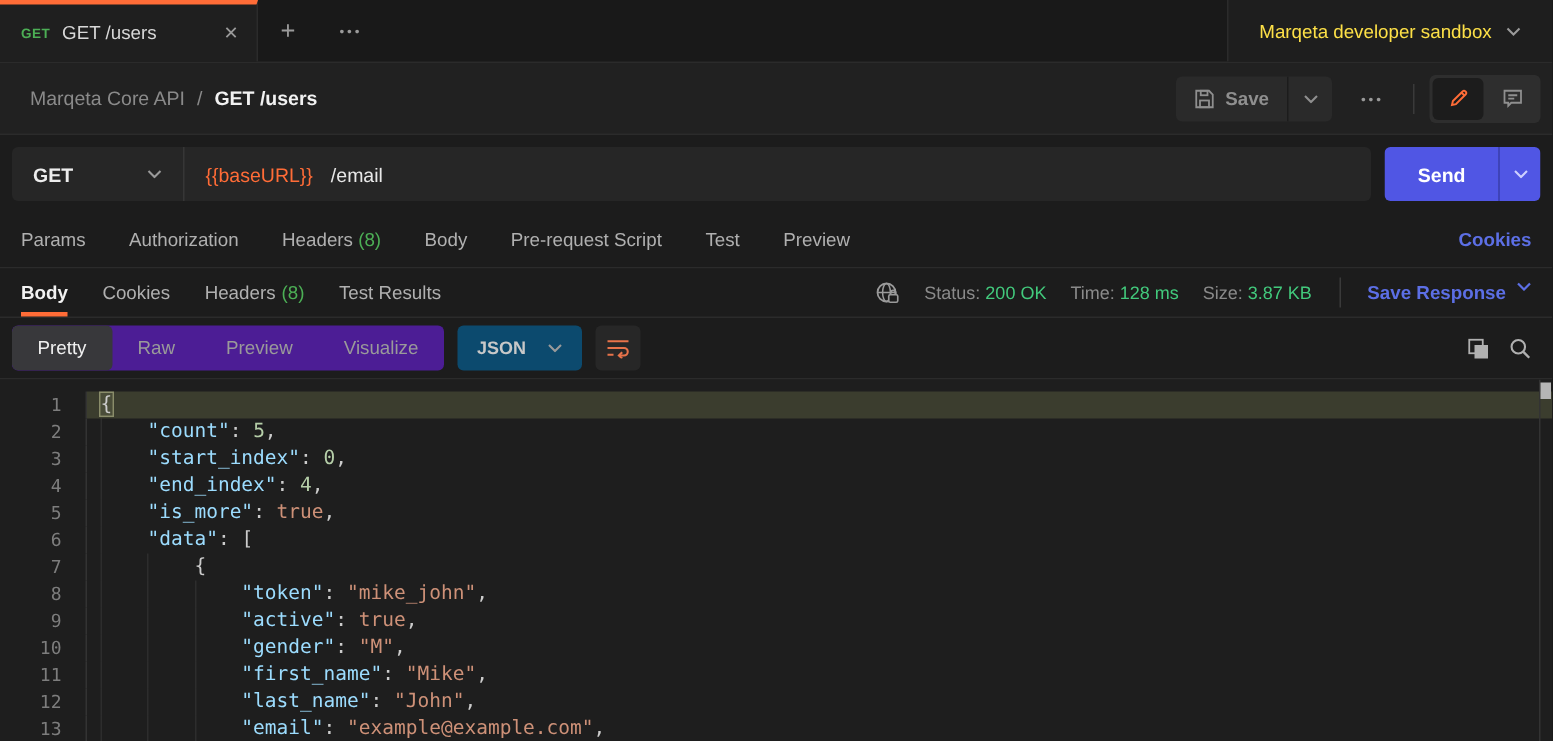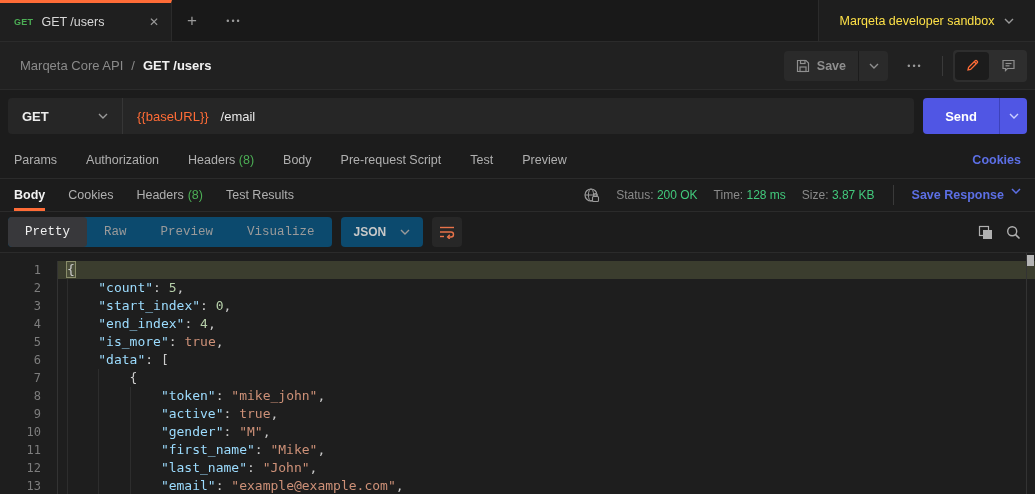--- a/index.html
+++ b/index.html
@@ -65,21 +65,21 @@
   .rhead .resptab .cnt { color:#4cae55; margin-left:4px; }
   .rhead .spacer { flex:1; }
   .metaarea { display:flex; align-items:center; gap:16px; }
   .metaitem { font-size:12px; white-space:nowrap; }
   .metaitem .ml { color:#8a8a8a; }
   .metaitem .mv { color:#42c97c; }
   .saveresp { display:flex; gap:7px; }
 
   
   .tools { height:41px; background:#1c1c1c; border-bottom:1px solid #2b2b2b; display:flex; align-items:center; padding:0 8px; }
-  .modes { display:flex; background:#0c4a6e; border-radius:4px; height:30px; overflow:hidden;font-family:Liberation Mono, monospace; }
+  .modes { display:flex; background:#4c1d95; border-radius:4px; height:30px; overflow:hidden; }
   .mode { padding:0 17px; display:flex; align-items:center; font-size:12.5px; color:#9a9a9a; cursor:pointer; }
   .mode.active { background:#38383b; color:#f0f0f0; border-radius:4px; }
   .langsel { margin-left:9px; height:30px; background:#0c4a6e; border-radius:4px; display:flex; align-items:center; gap:14px;
              padding:0 13px; font-size:12px; font-weight:700; color:#c8c8c8; cursor:pointer; }
   .wrapbtn { margin-left:9px; width:30px; height:30px; background:#272727; border-radius:4px;
              display:flex; align-items:center; justify-content:center; cursor:pointer; }
   .tools .spacer { flex:1; }
   .tools .ric { width:28px; height:28px; }
 
   

